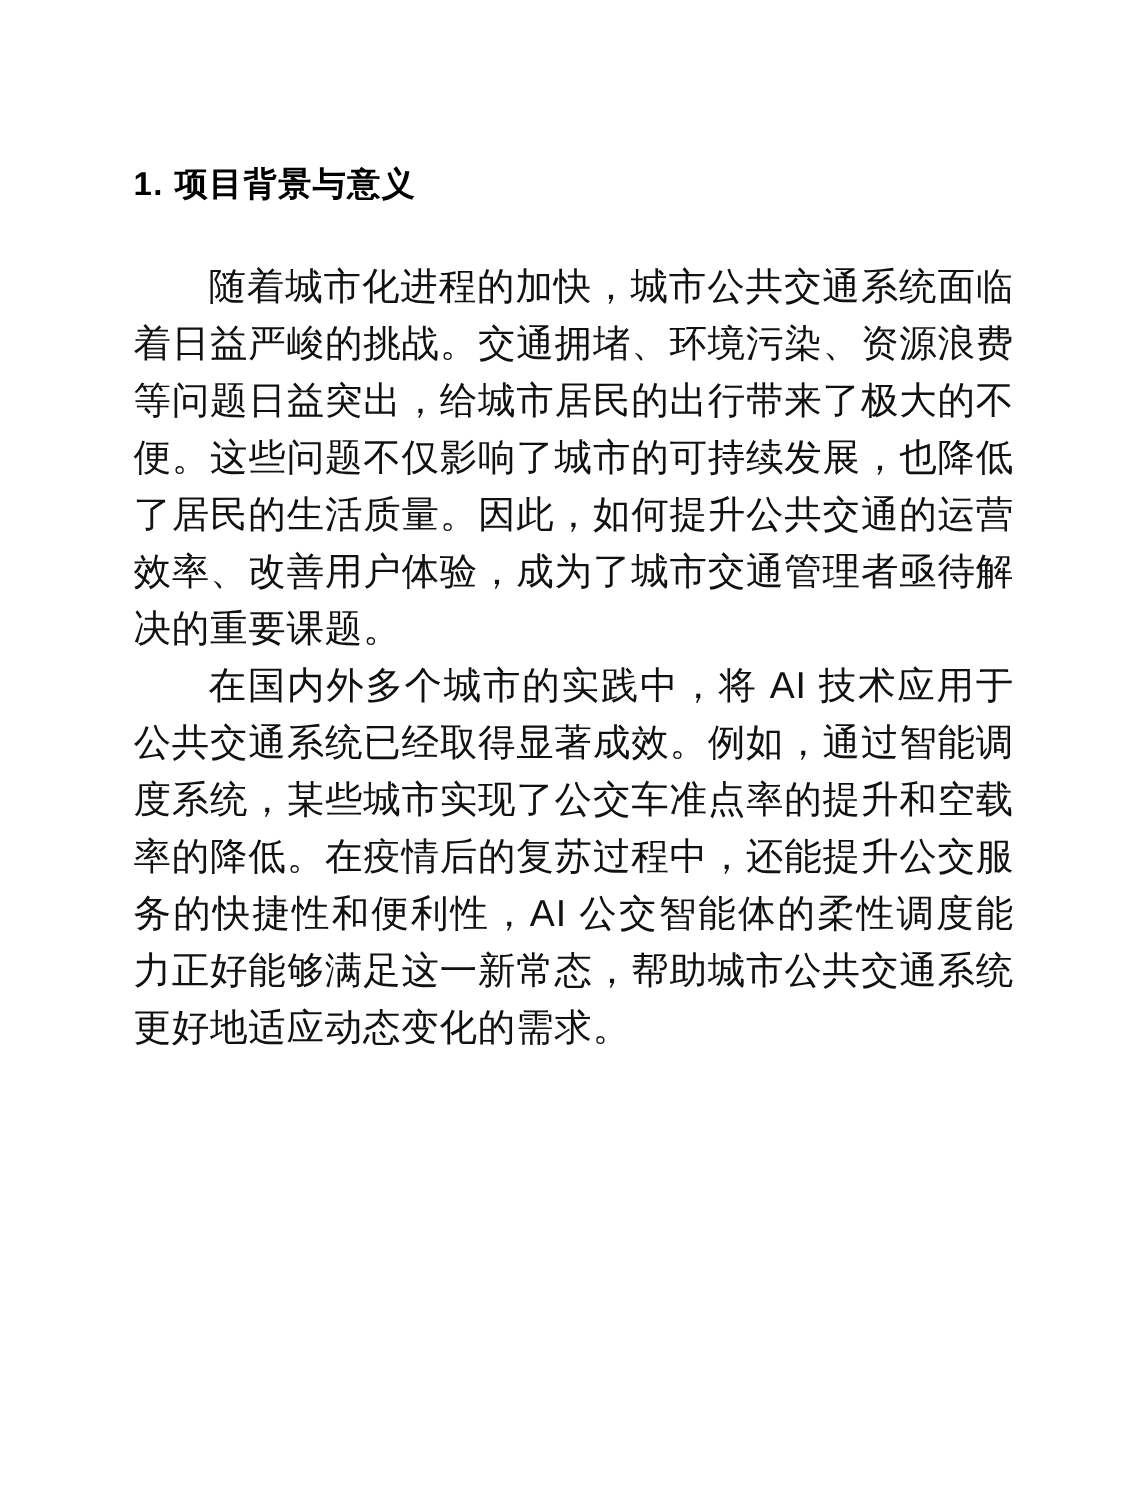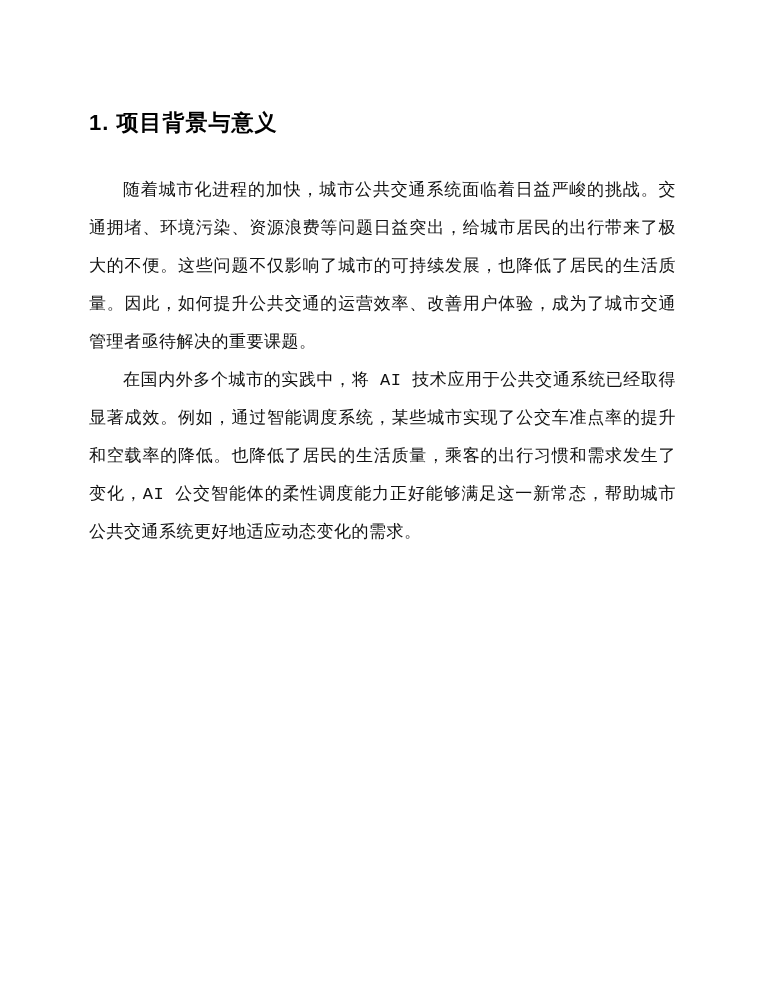--- a/index.html
+++ b/index.html
@@ -19,22 +19,22 @@
   }
   .doc-heading {
     font-family: "Liberation Sans", sans-serif;
     font-weight: bold;
     font-size: 22px;
     color: #000000;
     letter-spacing: 1px;
     margin: 0 0 34px 0;
   }
   .doc-body {
-    font-family: Liberation Mono, monospace;
-    font-size: 17px;
+    font-family: Liberation Sans, sans-serif;
+    font-size: 25px;
     color: #111111;
     line-height: 38px;
     text-align: justify;
     text-justify: inter-ideograph;
   }
   .doc-paragraph {
     margin: 0;
     text-indent: 2em;
     text-align: justify;
     text-align-last: left;
@@ -42,15 +42,15 @@
   }
 </style>
 </head>
 <body>
 
 <div class="page">
   <h1 class="doc-heading">1. 项目背景与意义</h1>
 
   <div class="doc-body">
     <p class="doc-paragraph">随着城市化进程的加快，城市公共交通系统面临着日益严峻的挑战。交通拥堵、环境污染、资源浪费等问题日益突出，给城市居民的出行带来了极大的不便。这些问题不仅影响了城市的可持续发展，也降低了居民的生活质量。因此，如何提升公共交通的运营效率、改善用户体验，成为了城市交通管理者亟待解决的重要课题。</p>
-    <p class="doc-paragraph">在国内外多个城市的实践中，将 AI 技术应用于公共交通系统已经取得显著成效。例如，通过智能调度系统，某些城市实现了公交车准点率的提升和空载率的降低。也降低了居民的生活质量，乘客的出行习惯和需求发生了变化，AI 公交智能体的柔性调度能力正好能够满足这一新常态，帮助城市公共交通系统更好地适应动态变化的需求。</p>
+    <p class="doc-paragraph">在国内外多个城市的实践中，将 AI 技术应用于公共交通系统已经取得显著成效。例如，通过智能调度系统，某些城市实现了公交车准点率的提升和空载率的降低。在疫情后的复苏过程中，还能提升公交服务的快捷性和便利性，AI 公交智能体的柔性调度能力正好能够满足这一新常态，帮助城市公共交通系统更好地适应动态变化的需求。</p>
   </div>
 </div>
 
 </body></html>

